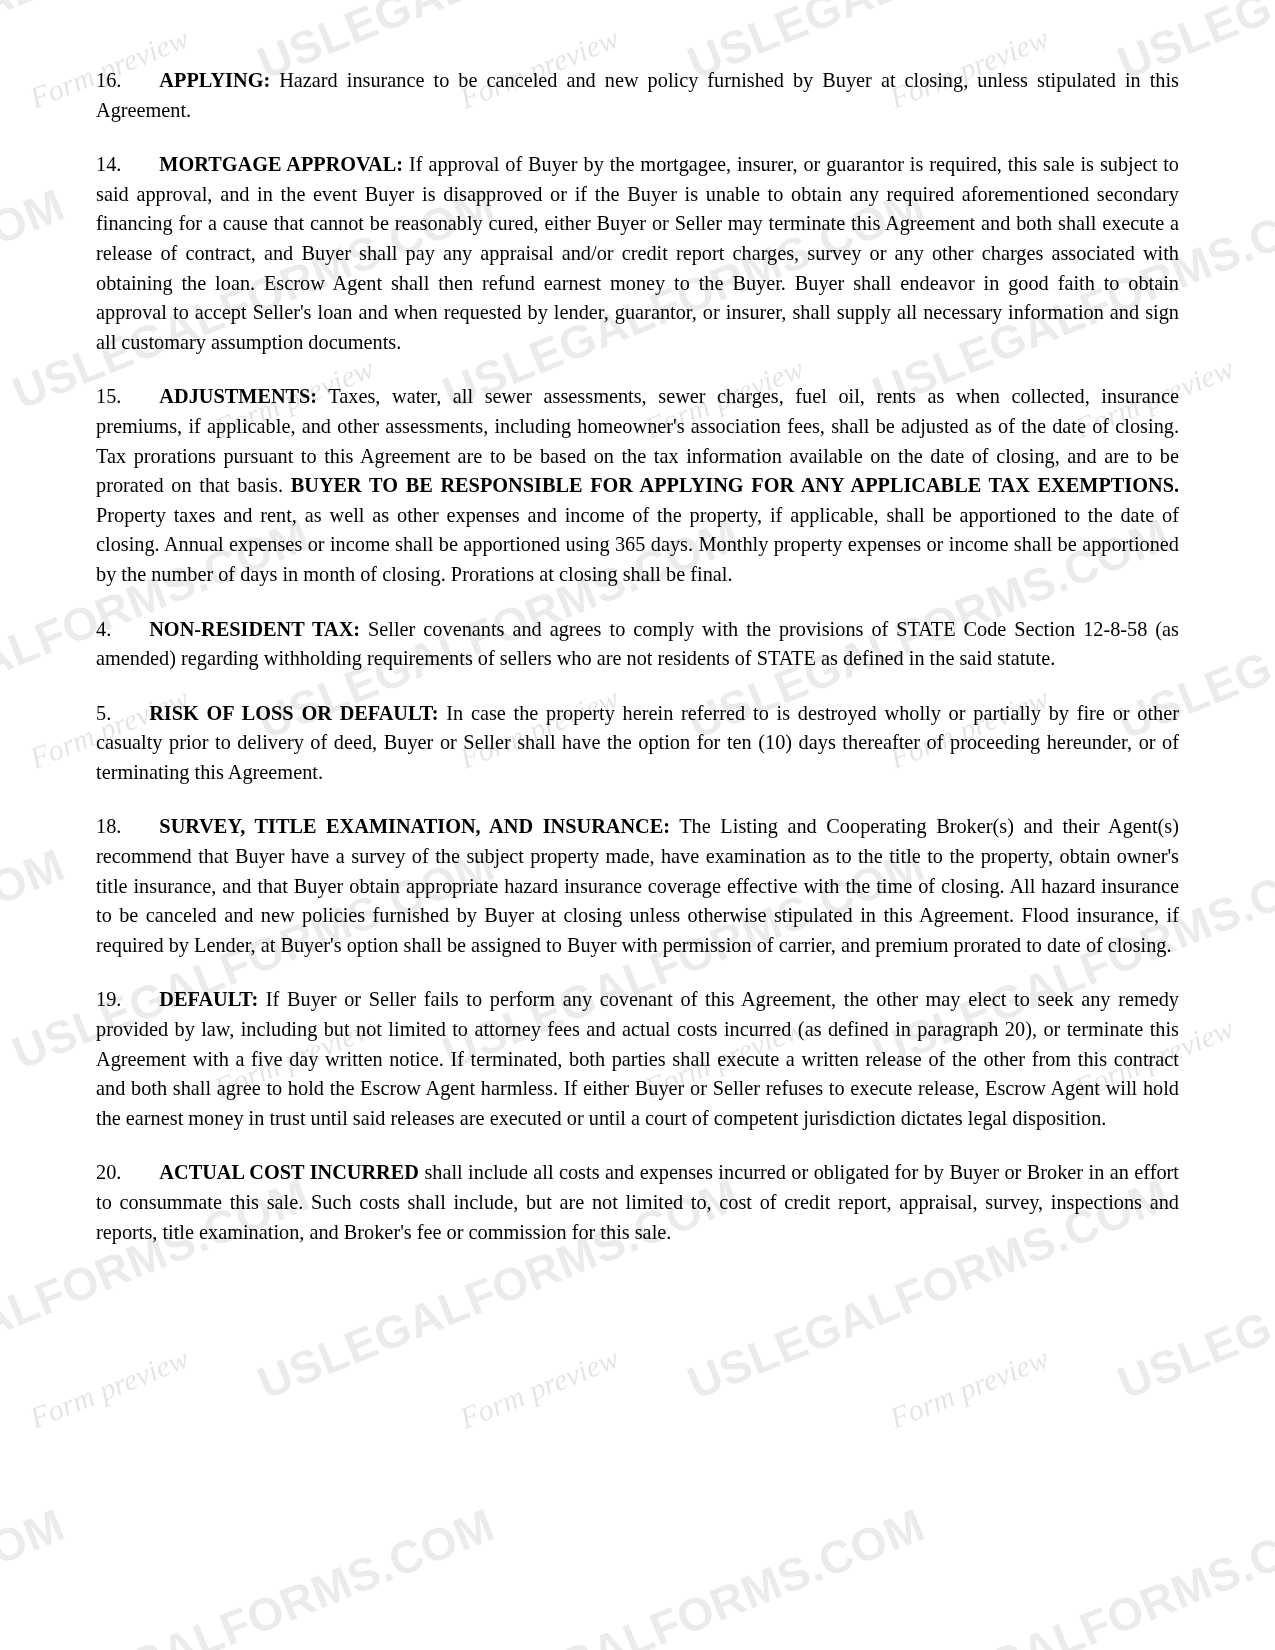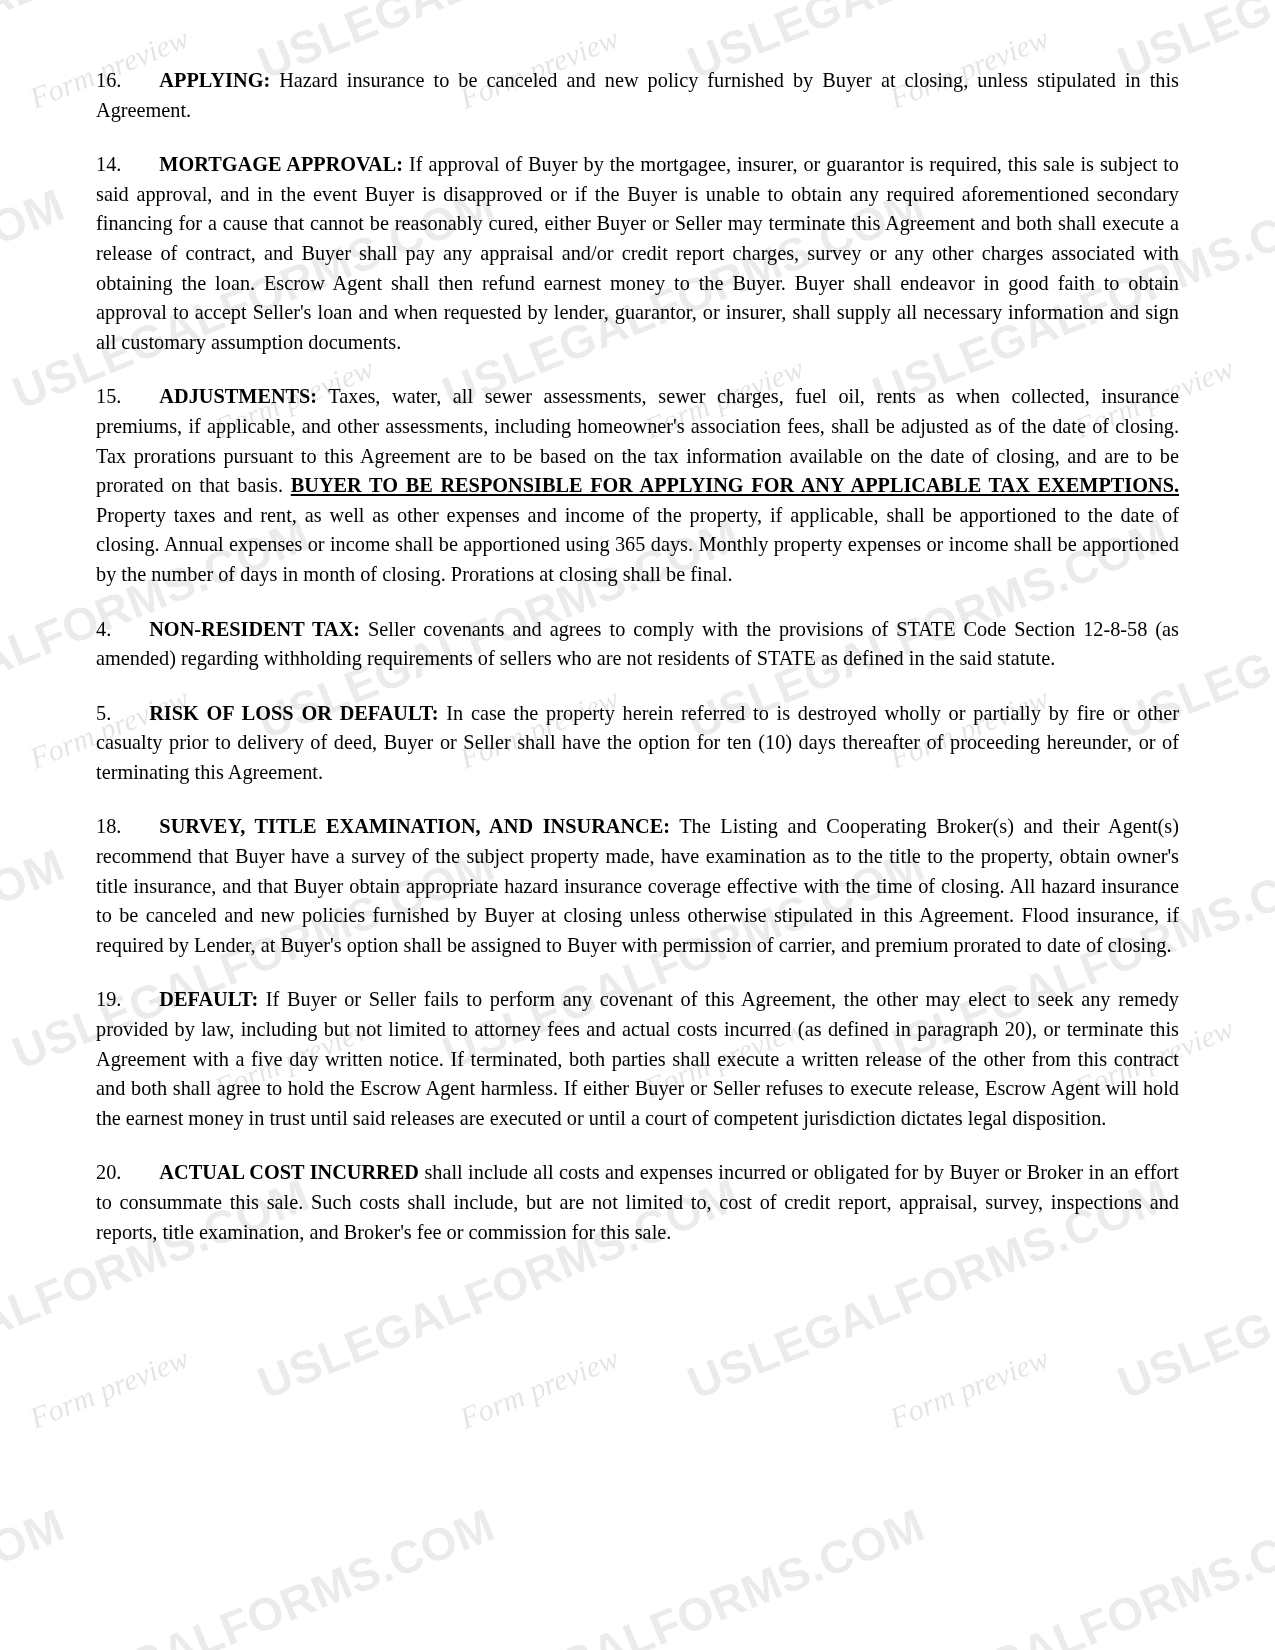--- a/index.html
+++ b/index.html
@@ -68,21 +68,20 @@
   }
   .gap {
     display: inline-block;
     width: 38px;
   }
   .ttl {
     font-weight: bold;
   }
   .emph {
     font-weight: bold;
-    text-decoration: underline;
   }
 </style>
 </head>
 <body>
 
 <div id="page">
 
   <div id="watermark-layer">
       <div class="wm" style="left: -180px; top: 40px; font-size: 46px; transform: rotate(-22deg);">USLEGALFORMS.COM</div>
       <div class="wm-sub" style="left: 25px; top: 84px; font-size: 30px; transform: rotate(-22deg);">Form preview</div>

